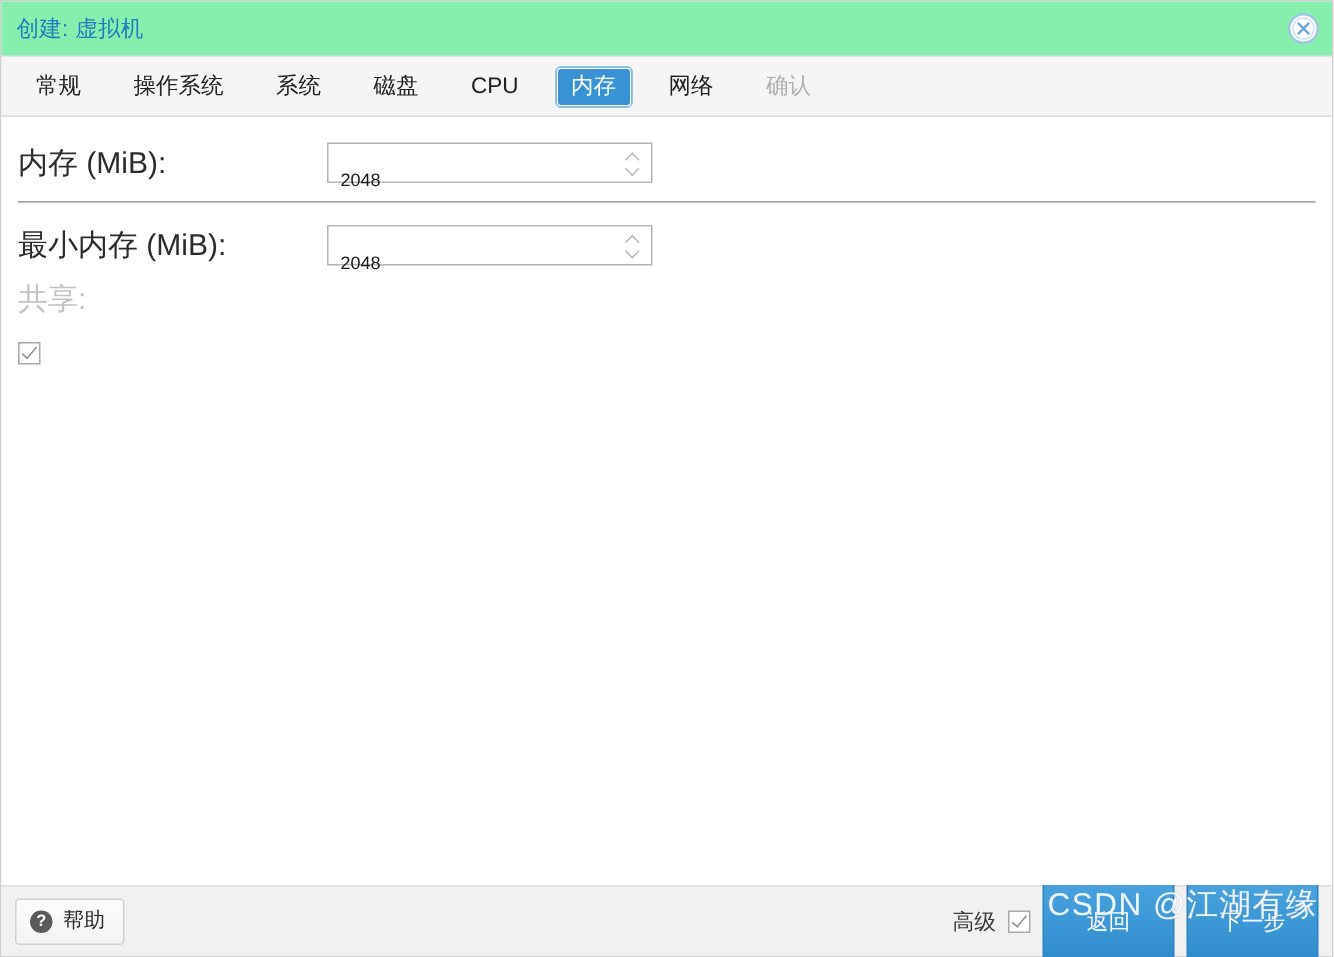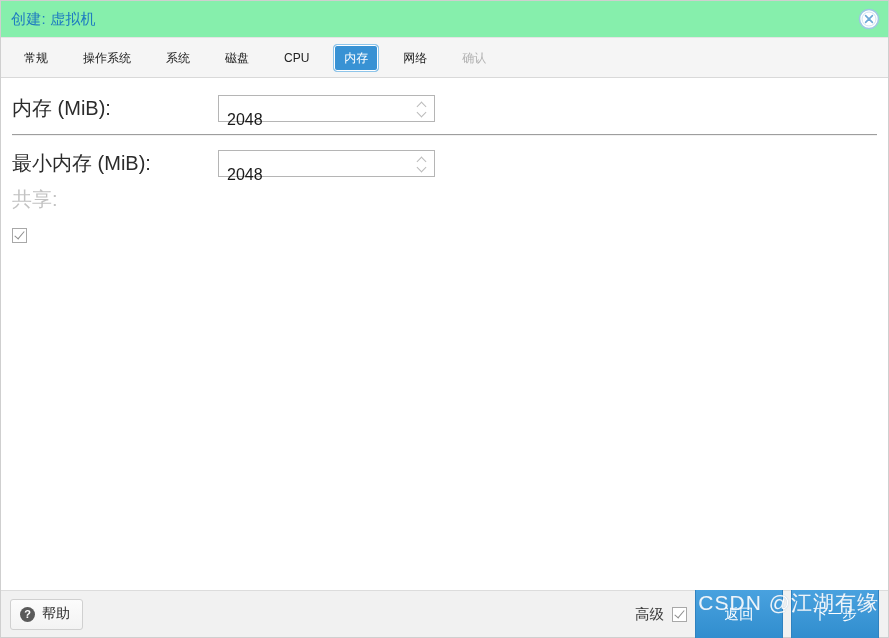--- a/index.html
+++ b/index.html
@@ -60,21 +60,21 @@
     height: 40px;
     min-height: 40px;
     background: #f5f5f5;
     border-bottom: 1px solid #d9d9d9;
     display: flex;
     align-items: center;
     padding-left: 12px;
     box-sizing: border-box;
   }
   .tab {
-    font-size: 12px;
+    font-size: 15px;
     color: #222222;
     padding: 4px 10px;
     margin-right: 13px;
     border: 1px solid transparent;
     border-radius: 3px;
     cursor: pointer;
     user-select: none;
     line-height: 18px;
     white-space: nowrap;
   }
@@ -127,21 +127,21 @@
     align-items: center;
     position: relative;
     cursor: text;
   }
   .spinner.disabled {
     border-color: #dcdcdc;
     background: #ffffff;
     cursor: default;
   }
   .spinner .val {
-    font-size: 16px;
+    font-size: 12px;
     color: #1a1a1a;
     padding-left: 8px;
     flex: 1;
     white-space: nowrap;
     margin-top: 23px;
   }
   .spinner.disabled .val {
     color: #c6c6c6;
   }
   .spin-arrows {

